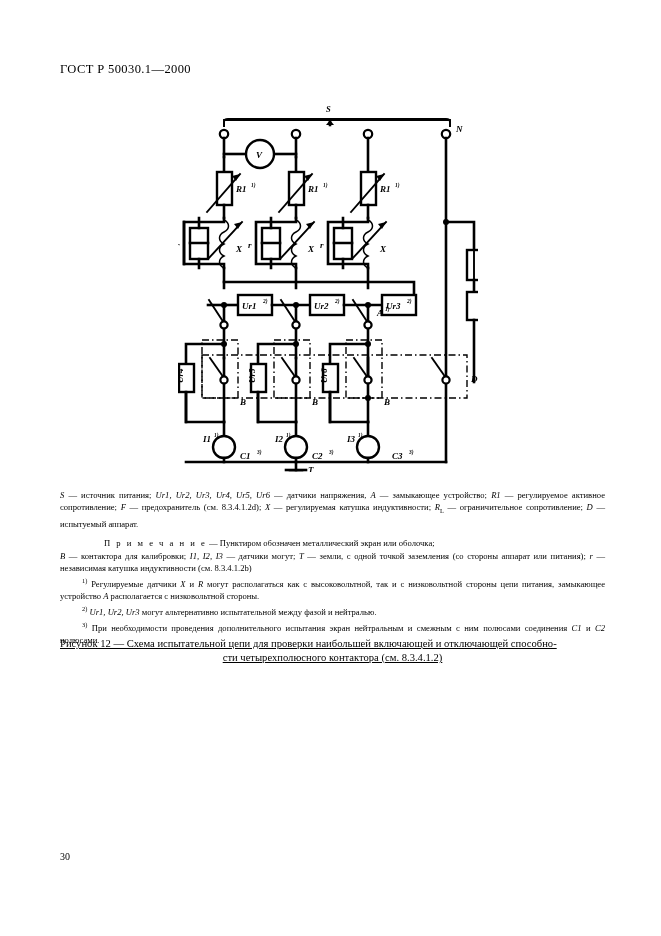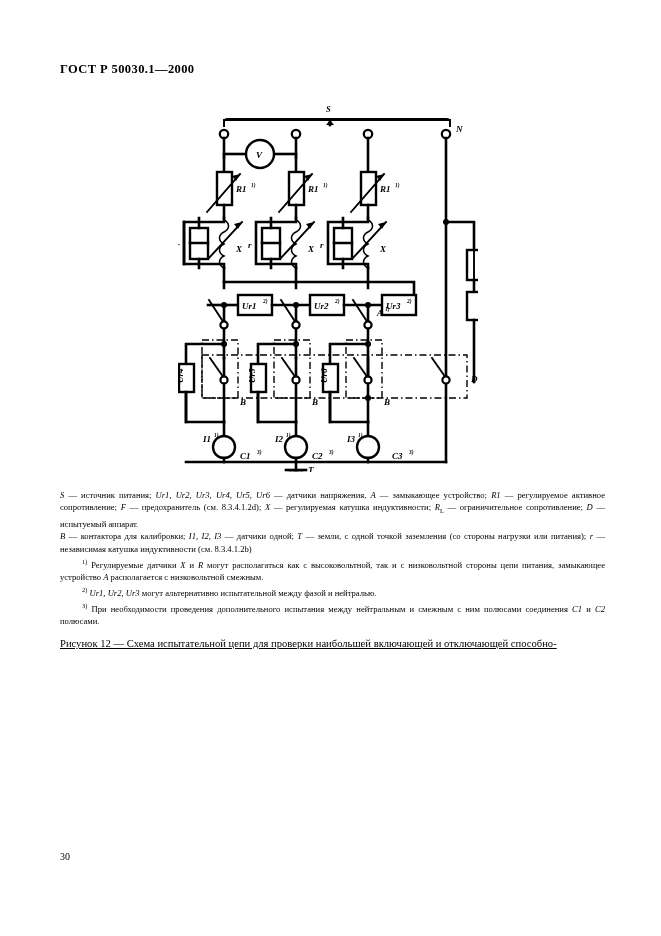--- a/index.html
+++ b/index.html
@@ -7,21 +7,21 @@
   body{
     width:661px;height:936px;position:relative;overflow:hidden;
     font-family:"Liberation Serif", serif;color:#000;
   }
   .page{position:absolute;inset:0;}
 
   
   .doc-header{
     position:absolute;left:60px;top:62px;
     font-family:"Liberation Serif", serif;
-    font-size:12.5px;font-weight:bold;letter-spacing:.4px;
+    font-size:12.5px;font-weight:normal;letter-spacing:.4px;
   }
 
   
   .figure-wrap{position:absolute;left:178px;top:92px;width:300px;height:380px;}
   .figure-wrap svg{display:block;}
 
   
   .legend{
     position:absolute;left:60px;top:489px;width:545px;
     font-size:8.6px;line-height:12.4px;text-align:justify;
@@ -323,29 +323,31 @@
 
       <text class="lbl" x="307" y="177">F</text>
       <text class="lbl" x="307" y="219">R</text>
       <text class="sup" x="315" y="222">L</text>
     </svg>
   </div>
 
   <div class="legend">
     <p><i>S</i><span> — источник  питания; </span><i>Ur1, Ur2, Ur3, Ur4, Ur5, Ur6</i><span> — датчики напряжения, </span><i>A</i><span> —  замыкающее устройство; </span><i>R1</i><span> — регулируемое активное сопротивление;   </span><i>F</i><span> — предохранитель (см. 8.3.4.1.2d); </span><i>X</i><span> — регулируемая катушка индуктивности;   </span><i>R</i><sub>L</sub><span>  — ограничительное сопротивление; </span><i>D</i><span> — испытуемый аппарат.</span></p>
 
-
-    <p><i>B</i><span> — контактора для калибровки; </span><i>I1, I2, I3</i><span> — датчики одной; </span><i>T</i><span> — земли, с одной точкой заземления (со стороны нагрузки или питания); </span><i>r</i><span> — независимая катушка индуктивности (см. 8.3.4.1.2b)</span></p>
-
-    <p class="indent"><sup>1)</sup><span> Регулируемые датчики </span><i>X</i><span> и </span><i>R</i><span> могут располагаться как с высоковольтной, так и с низковольтной стороны цепи питания, замыкающее устройство </span><i>A</i><span> располагается с низковольтной смежным.</span></p>
+    <p class="note-head"><span class="sp">П р и м е ч а н и е</span><span> — Пунктиром обозначен металлический экран или оболочка;</span></p>
+
+    <p><i>B</i><span> — контактора для калибровки; </span><i>I1, I2, I3</i><span> — датчики могут; </span><i>T</i><span> — земли, с одной точкой заземления (со стороны аппарат или питания); </span><i>r</i><span> — независимая катушка индуктивности (см. 8.3.4.1.2b)</span></p>
+
+    <p class="indent"><sup>1)</sup><span> Регулируемые датчики </span><i>X</i><span> и </span><i>R</i><span> могут располагаться как с высоковольтной, так и с низковольтной стороны цепи питания, замыкающее устройство </span><i>A</i><span> располагается с низковольтной стороны.</span></p>
 
     <p class="indent"><sup>2)</sup><span> </span><i>Ur1, Ur2, Ur3</i><span>  могут альтернативно испытательной между фазой и нейтралью.</span></p>
 
-    <p class="indent"><sup>3)</sup><span> При необходимости проведения дополнительного испытания между нейтральным и смежным с ним полюсами соединения  </span><i>C1</i><span> и </span><i>C2</i><span> полюсами.</span></p>
+    <p class="indent"><sup>3)</sup><span> При необходимости проведения дополнительного испытания экран нейтральным и смежным с ним полюсами соединения  </span><i>C1</i><span> и </span><i>C2</i><span> полюсами.</span></p>
   </div>
 
   <div class="fig-caption">
     <div>Рисунок 12 — Схема испытательной цепи для проверки наибольшей включающей и отключающей способно-</div>
+    <div class="l2">сти  четырехполюсного контактора (см. 8.3.4.1.2)</div>
   </div>
 
   <div class="page-num">30</div>
 
 </div>
 
 </body></html>

